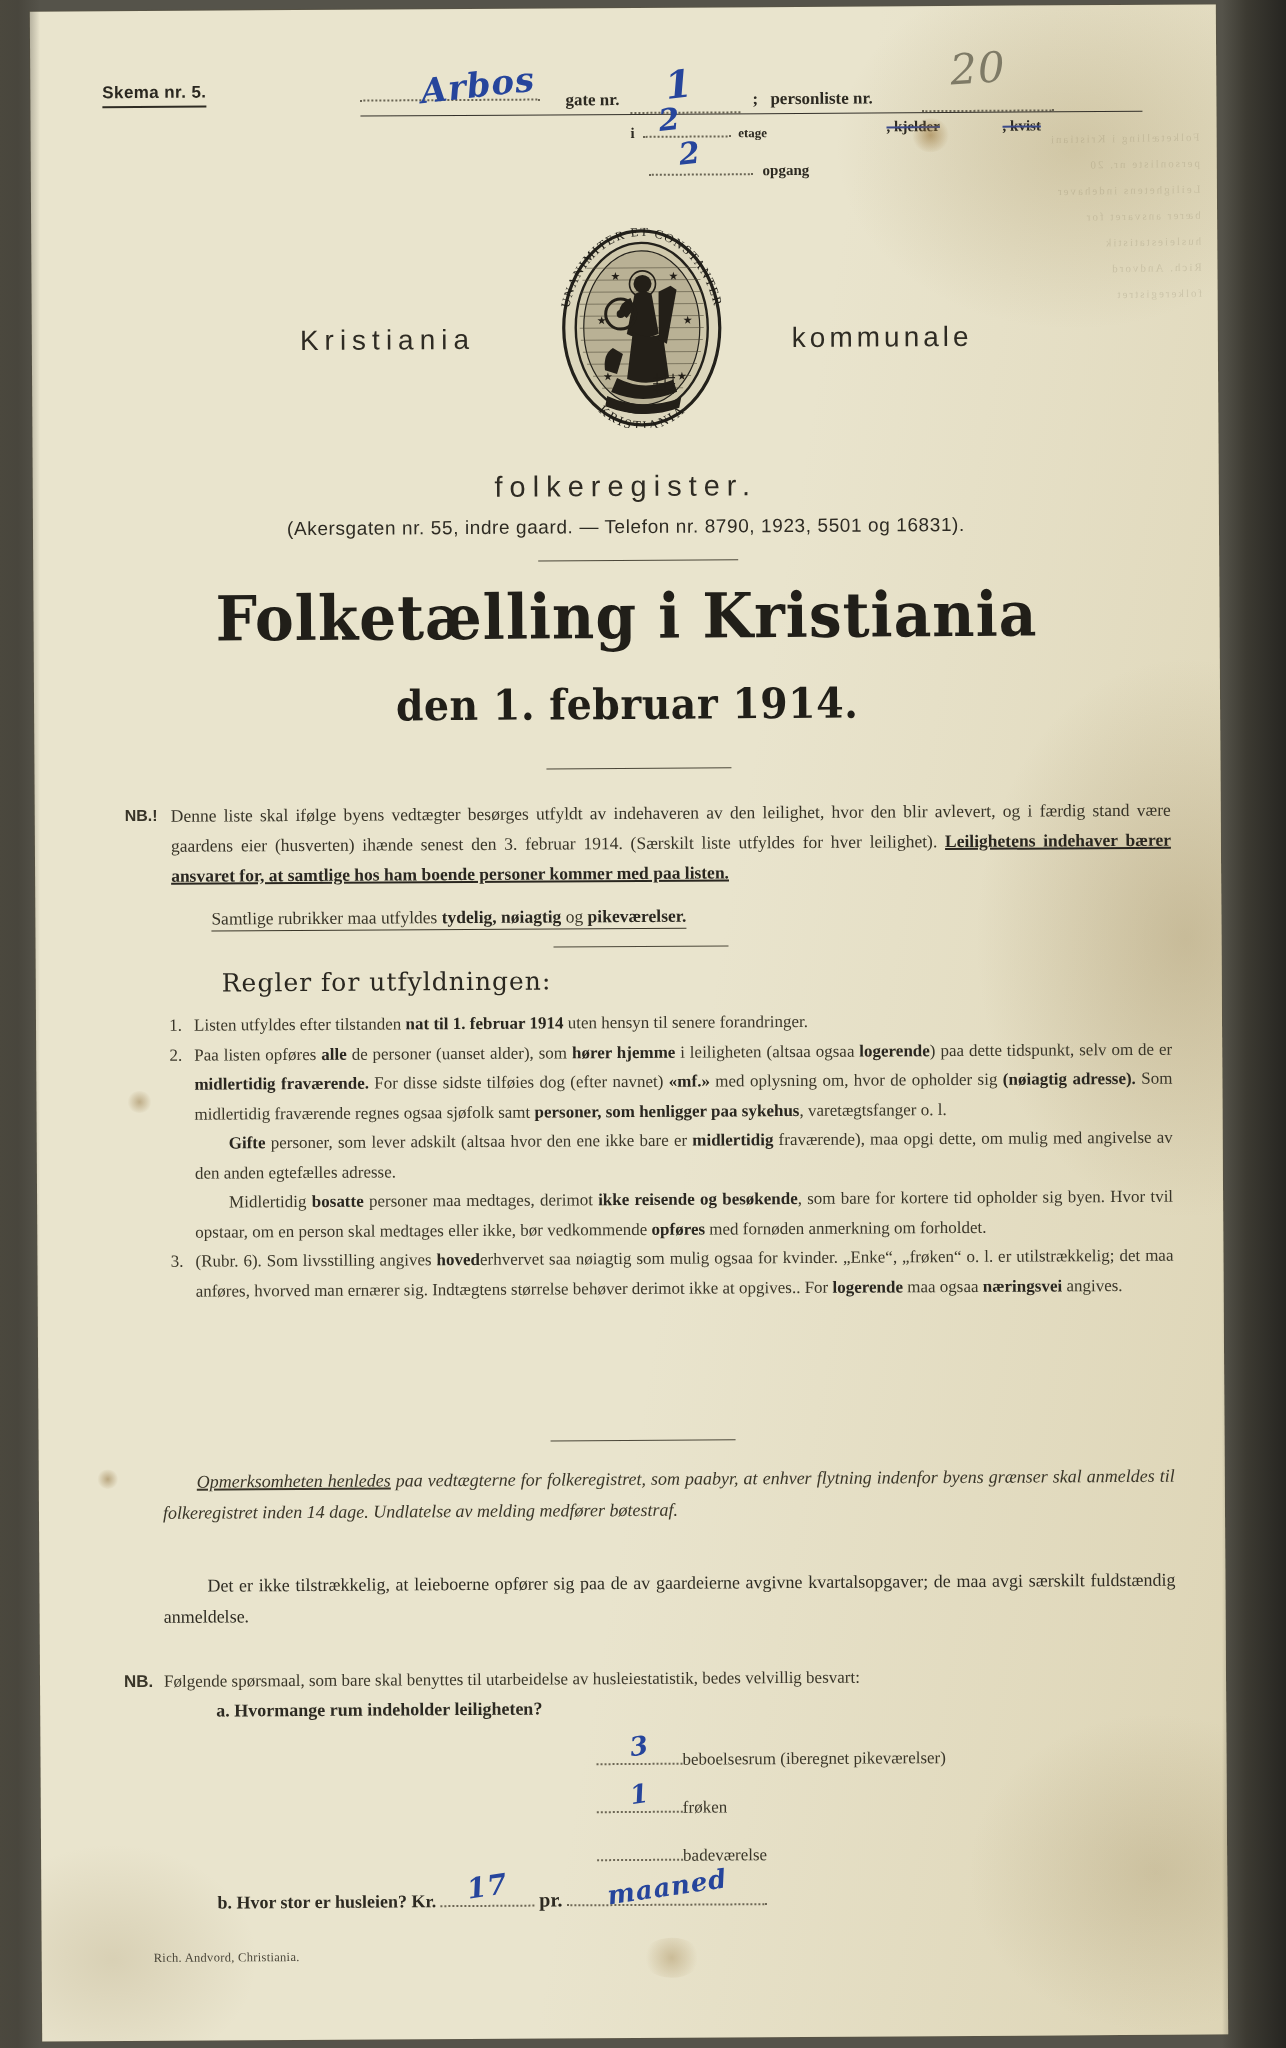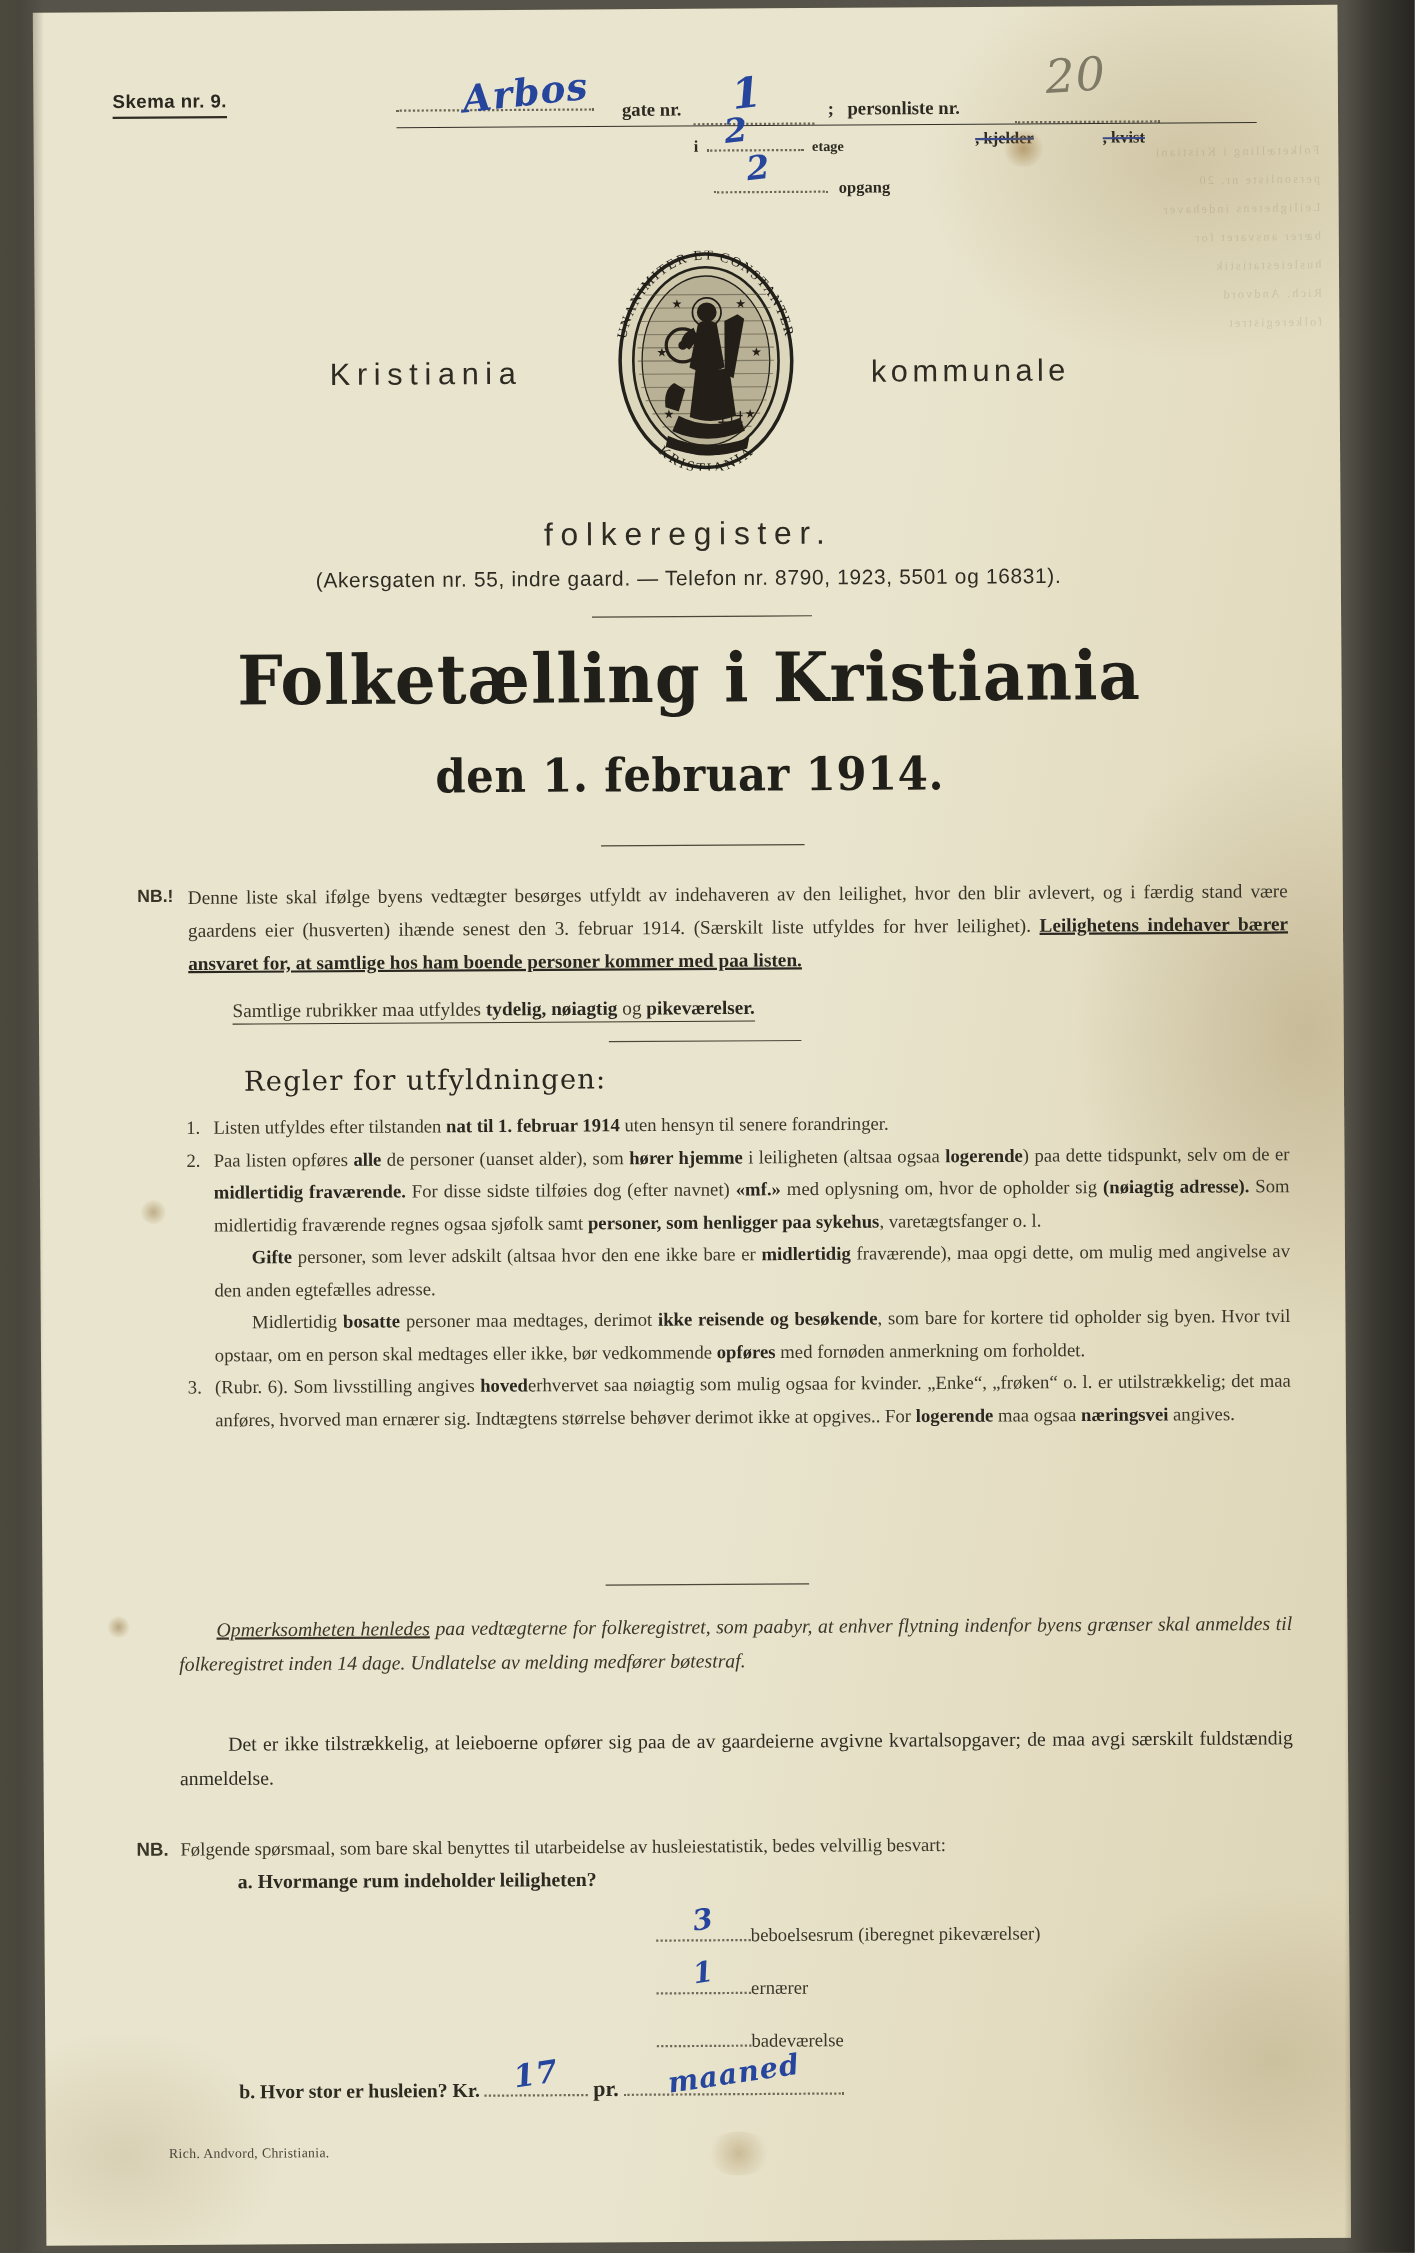--- a/index.html
+++ b/index.html
@@ -356,21 +356,21 @@
       personliste&nbsp;nr.&nbsp;20<br>
       Leilighetens&nbsp;indehaver<br>
       bærer&nbsp;ansvaret&nbsp;for<br>
       husleiestatistik<br>
       Rich.&nbsp;Andvord<br>
       folkeregistret
     </div>
 
     <div class="content">
 
-      <div class="skema">Skema nr. 9.</div>
+      <div class="skema">Skema nr. 5.</div>
 
       <div class="formline1">
         <span class="dotfill" style="width:180px;height:30px;"></span><span class="hand" style="font-size:34px;position:absolute;left:60px;top:-4px;">Arbos</span>
         <span class="lbl" style="position:absolute;left:205px;top:22px;">gate nr.</span>
         <span class="dotfill" style="position:absolute;left:270px;top:22px;width:110px;height:22px;"></span>
         <span class="hand" style="font-size:38px;position:absolute;left:305px;top:-6px;">1</span>
         <span class="lbl" style="position:absolute;left:392px;top:22px;">;</span>
         <span class="lbl" style="position:absolute;left:410px;top:22px;">personliste nr.</span>
         <span class="dotfill" style="position:absolute;left:562px;top:22px;width:132px;height:22px;"></span>
         <span class="hand hand-pencil" style="font-size:42px;position:absolute;left:590px;top:-22px;transform:rotate(-3deg);">20</span>
@@ -508,21 +508,21 @@
 
       <div class="answerline" style="left:556px;top:1742px;">
         <span class="ansfill">
           <span class="hand">3</span>
         </span><span>beboelsesrum (iberegnet pikeværelser)</span>
       </div>
 
       <div class="answerline" style="left:556px;top:1790px;">
         <span class="ansfill">
           <span class="hand">1</span>
-        </span><span>ernærer</span>
+        </span><span>frøken</span>
       </div>
 
       <div class="answerline" style="left:556px;top:1838px;">
         <span class="ansfill">
           <span class="hand"></span>
         </span><span>badeværelse</span>
       </div>
 
       <div class="qa" style="top:1880px;">
         <span>b.  Hvor stor er husleien?  Kr.</span>

